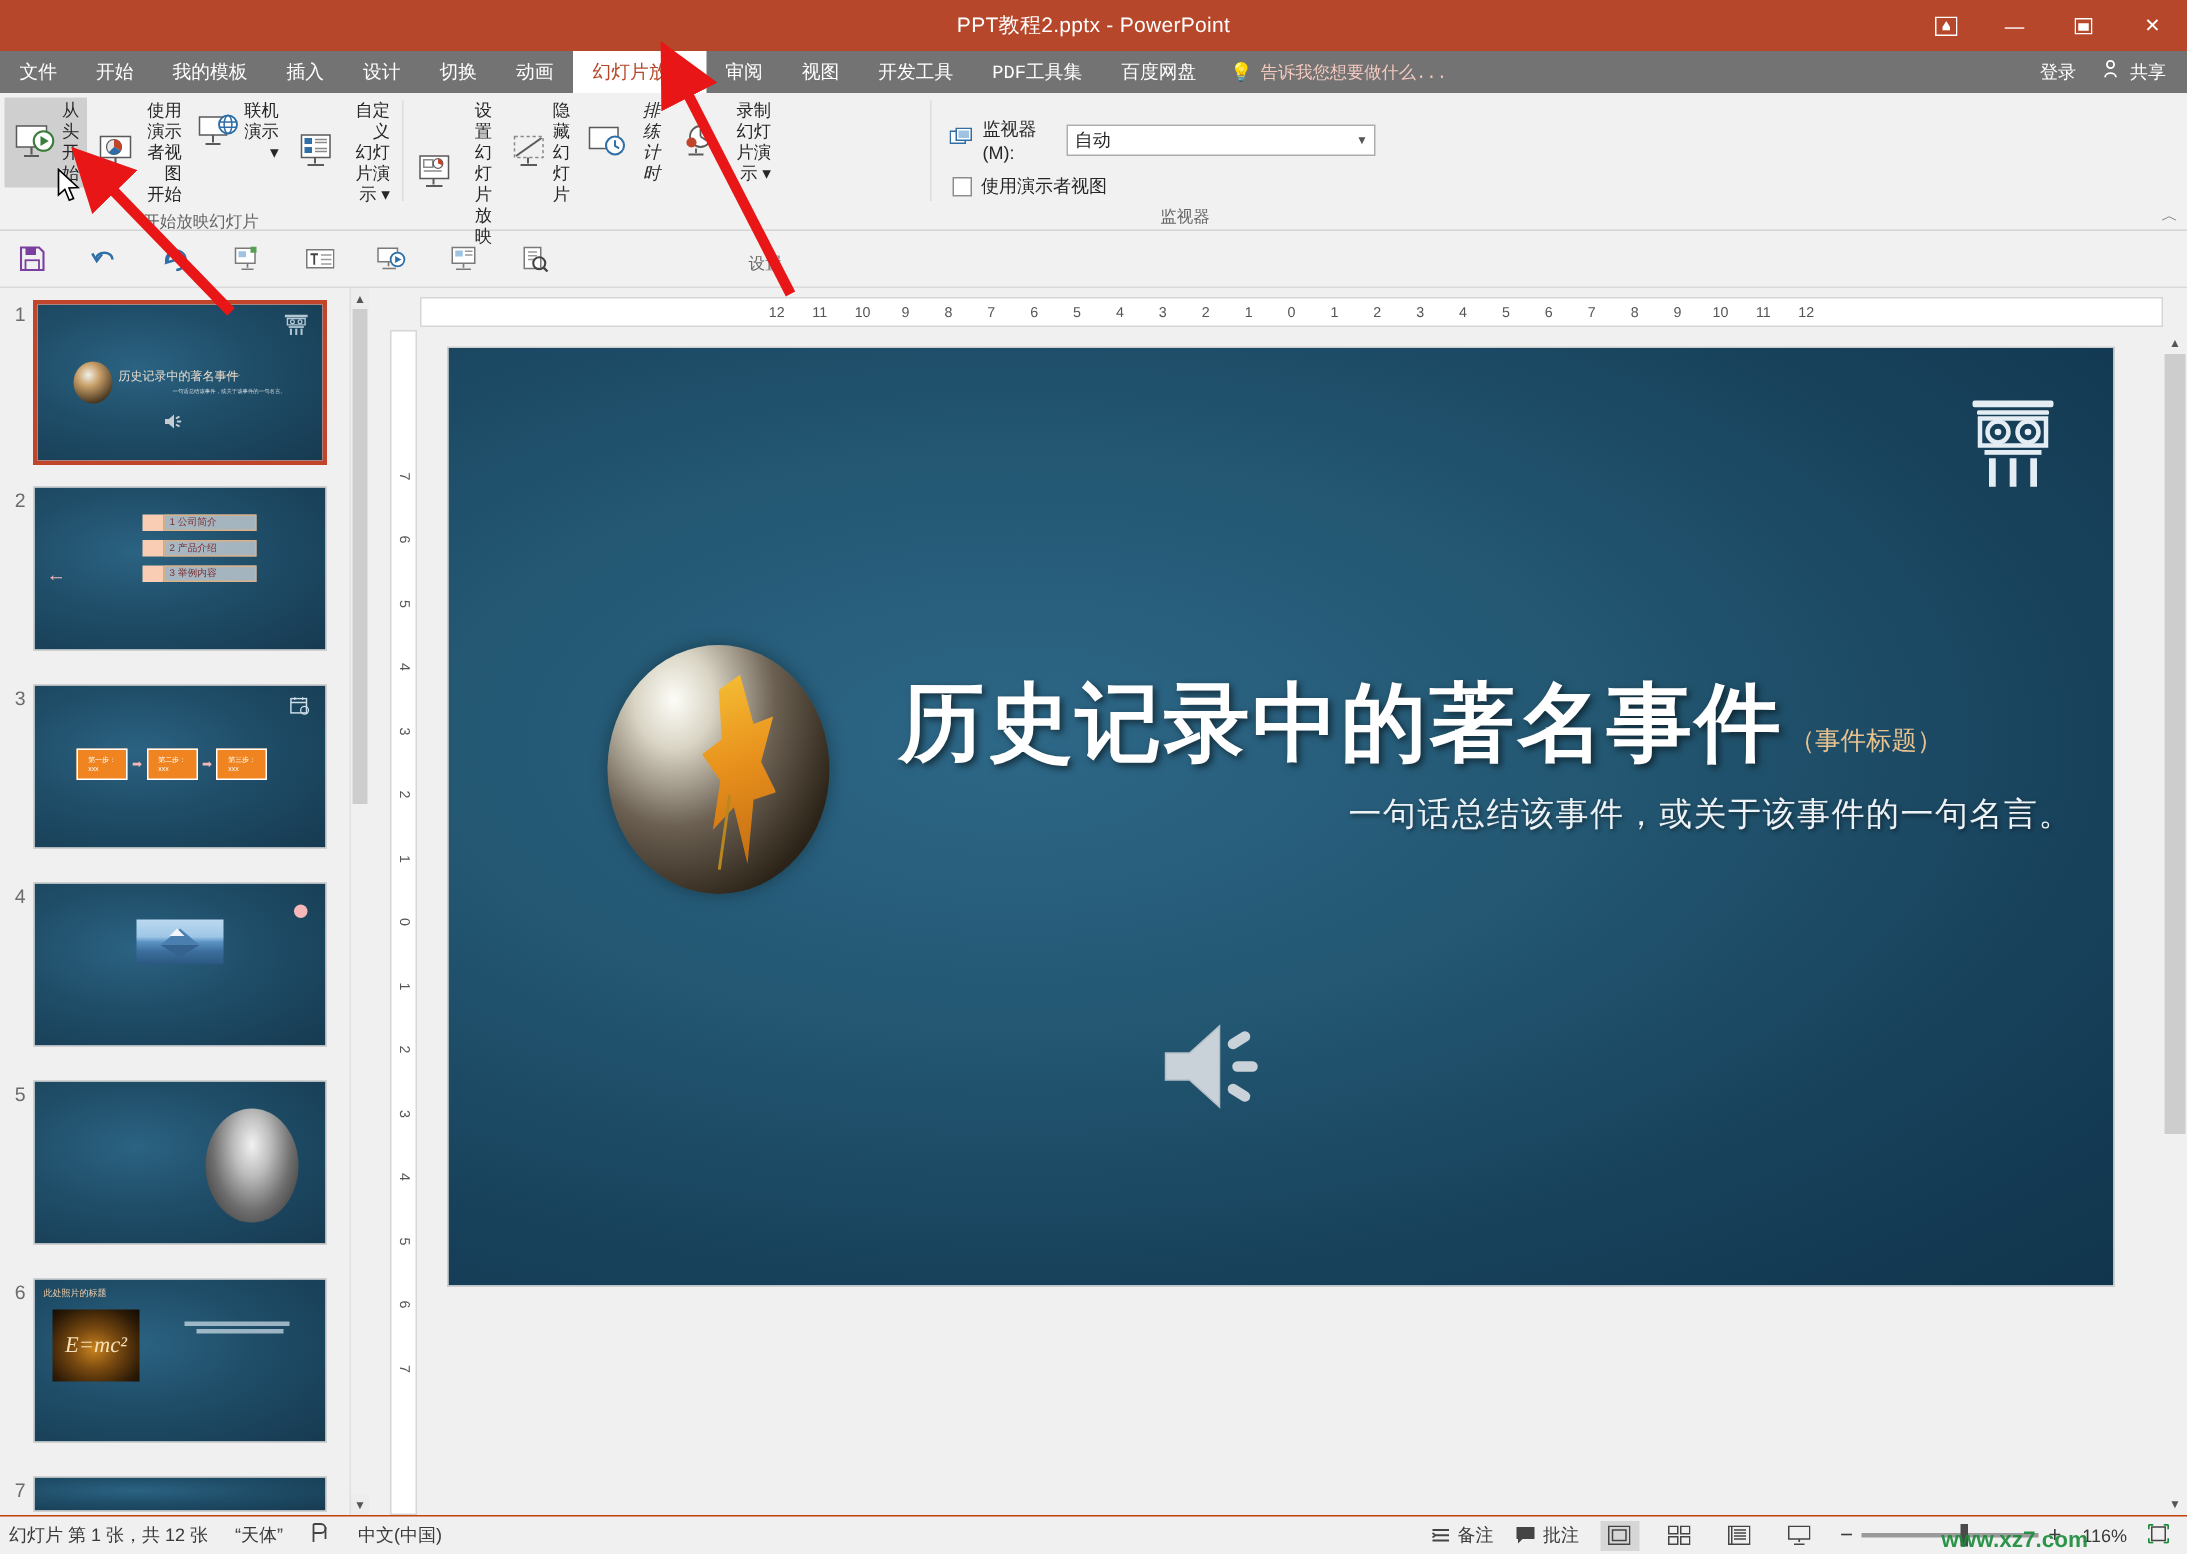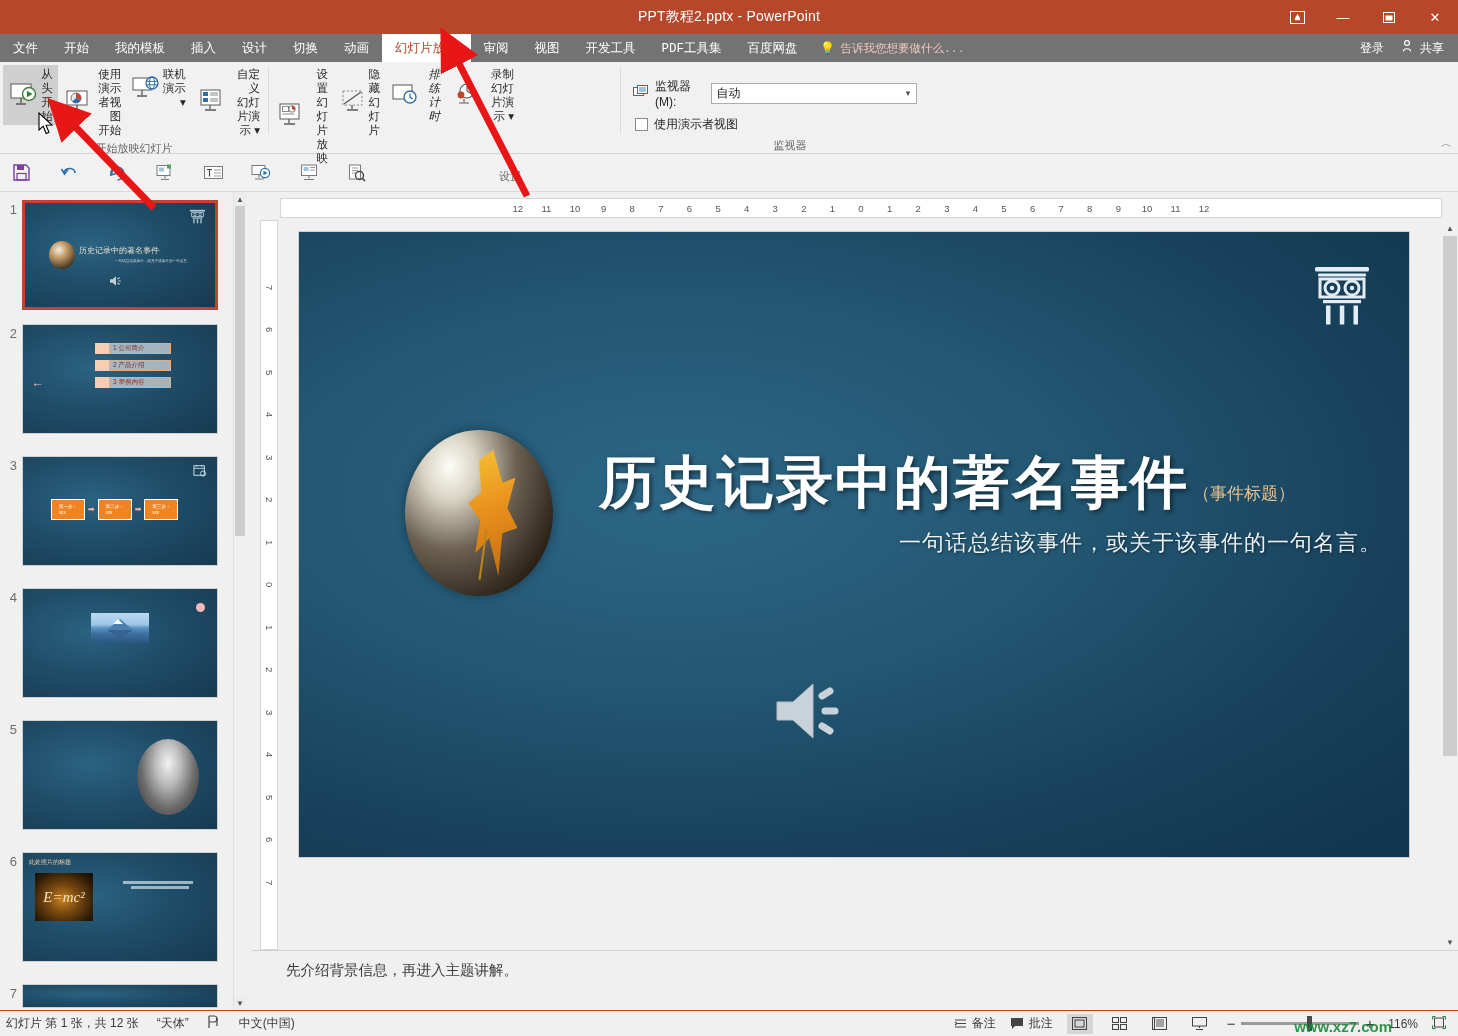--- a/index.html
+++ b/index.html
@@ -587,23 +587,20 @@
 
       <div class="edvscroll">
         <div class="arw">▲</div>
         <div class="track">
             <div class="bar"></div>
           </div>
         <div class="arw">▼</div>
       </div>
     </div>
 
-    <div class="notes">
-      <span>先介绍背景信息，再进入主题讲解。</span>
-    </div>
   </div>
 </div>
 
 <div class="status">
   <span>幻灯片 第 1 张，共 12 张</span>
   <span>“天体”</span>
   <span>
     <svg width="14" height="14" viewBox="0 0 14 14">
         <path d="M2 1 v12 M2 1 h5 a3 3 0 0 1 0 6 H2" fill="none" stroke="#444" stroke-width="1.2"></path>
         <path d="M10 3 v8" stroke="#444" stroke-width="1.2"></path>

